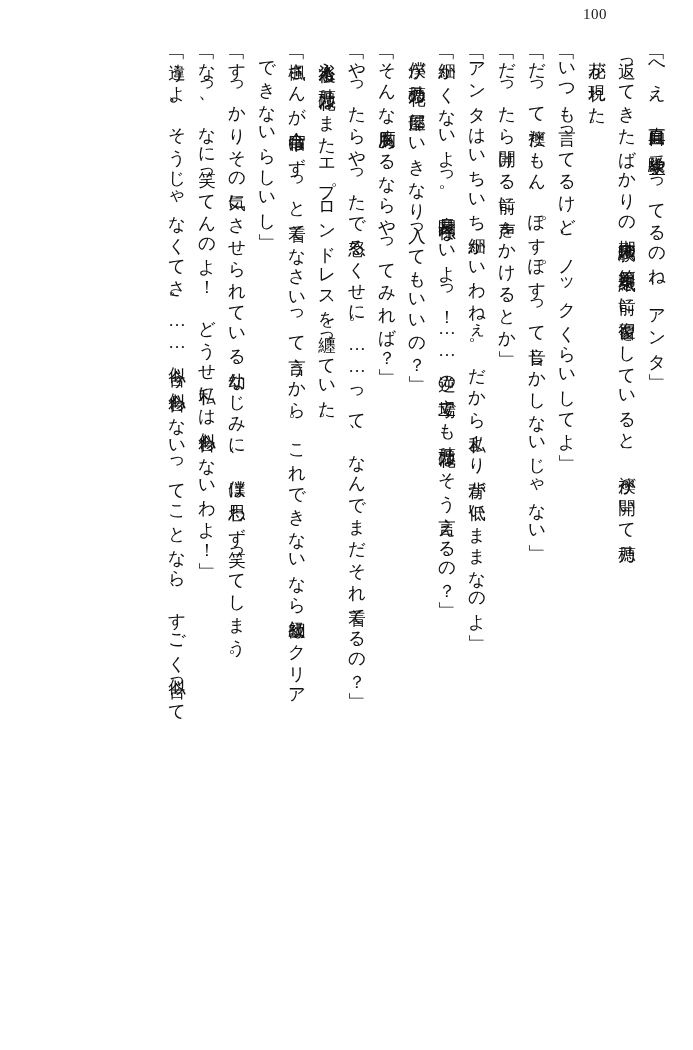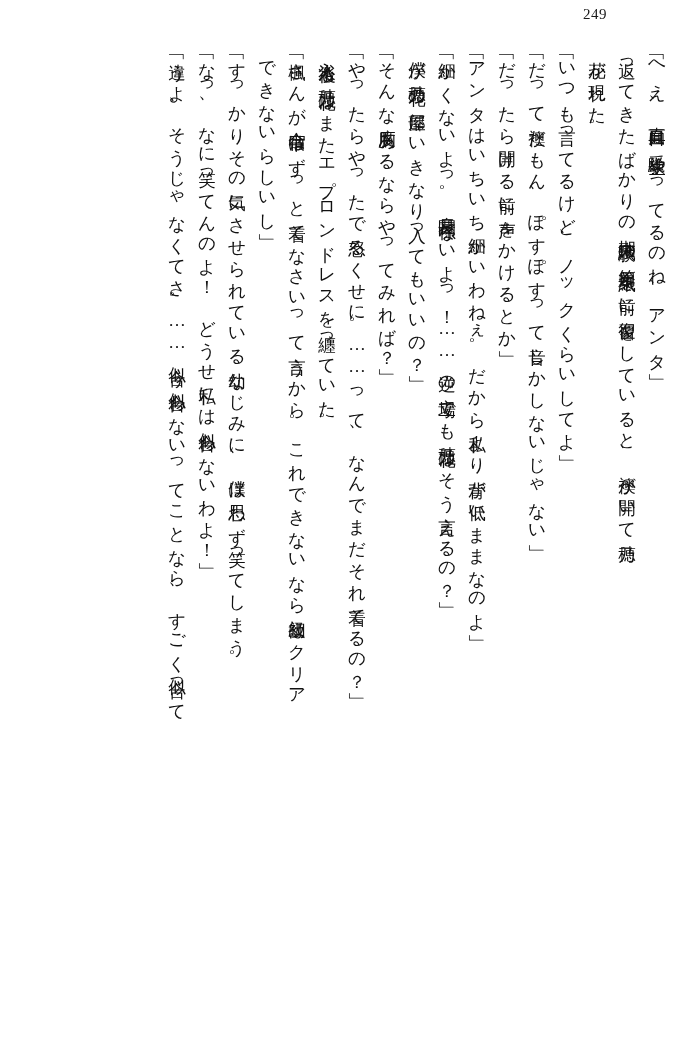--- a/index.html
+++ b/index.html
@@ -54,21 +54,21 @@
     white-space: pre;
     font-family: "Liberation Serif", "DejaVu Serif", serif;
     color: #111111;
   }
   
 </style>
 </head>
 <body>
 
 <div class="page">
-  <div class="page-number">249</div>
+  <div class="page-number">100</div>
   <div class="text-body">
     <div class="vline">「へえ、真面目に受験生やってるのね、アンタ」</div>
     <div class="vline">返ってきたばかりの期末試験の答案用紙を前に復習をしていると、襖が開いて穂乃</div>
     <div class="vline">花が現れた。</div>
     <div class="vline">「いつも言ってるけど、ノックくらいしてよ」</div>
     <div class="vline">「だって襖だもん、ぽすぽすって音しかしないじゃない」</div>
     <div class="vline">「だったら開ける前に声をかけるとか」</div>
     <div class="vline">「アンタはいちいち細かいわねぇ。だから私より背が低いままなのよ」</div>
     <div class="vline">「細かくないよっ。身長関係ないよっ！……逆の立場でも穂乃花はそう言えるの？」</div>
     <div class="vline">僕が穂乃花の部屋にいきなり入ってもいいの？」</div>

